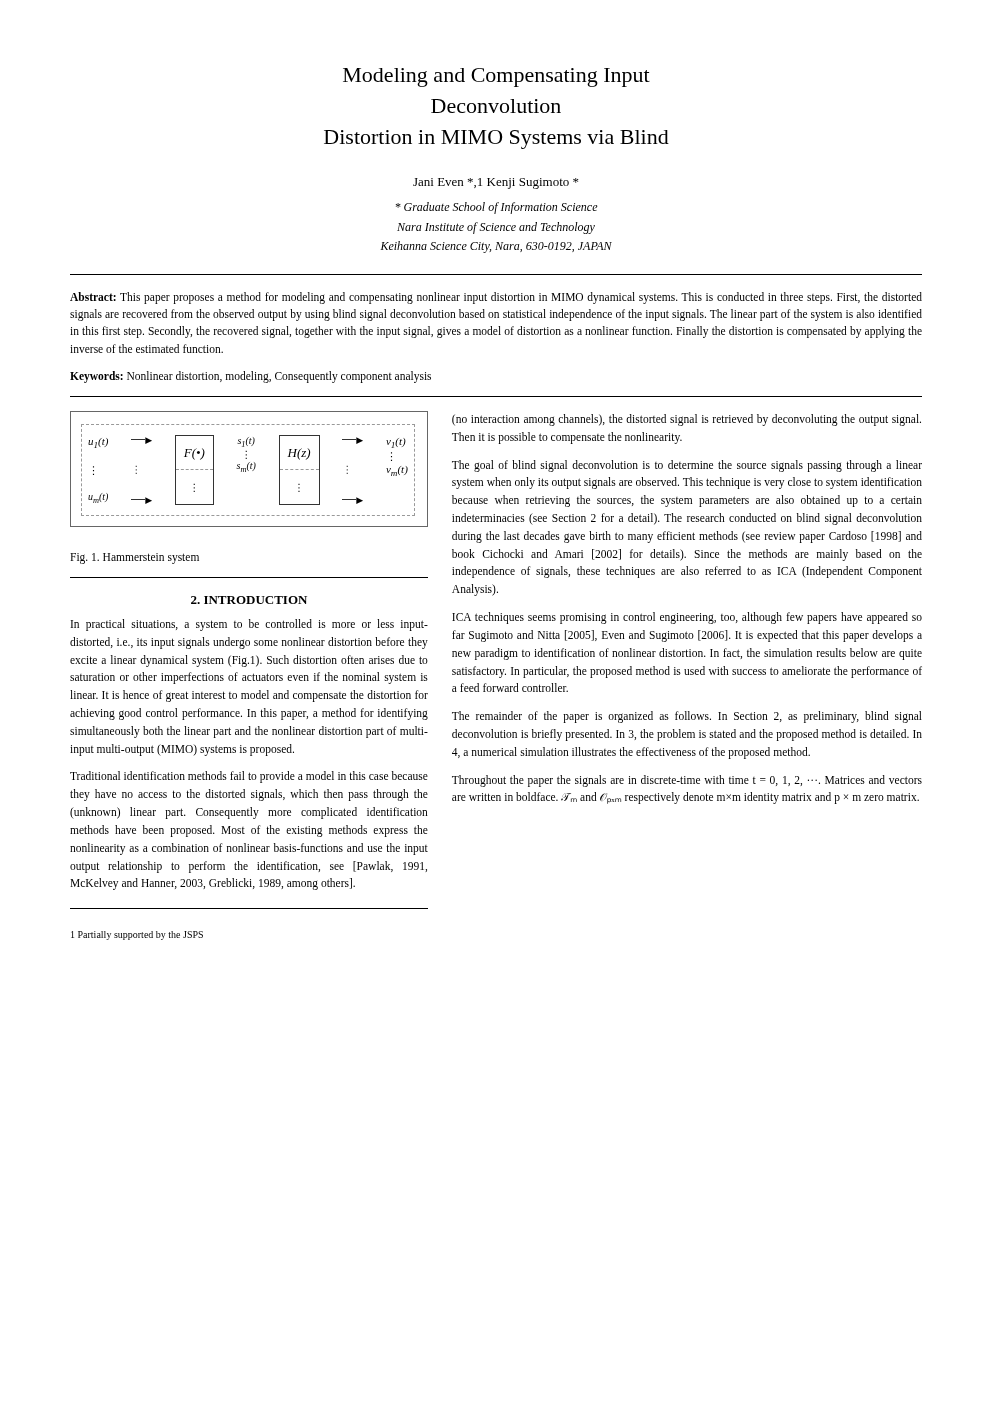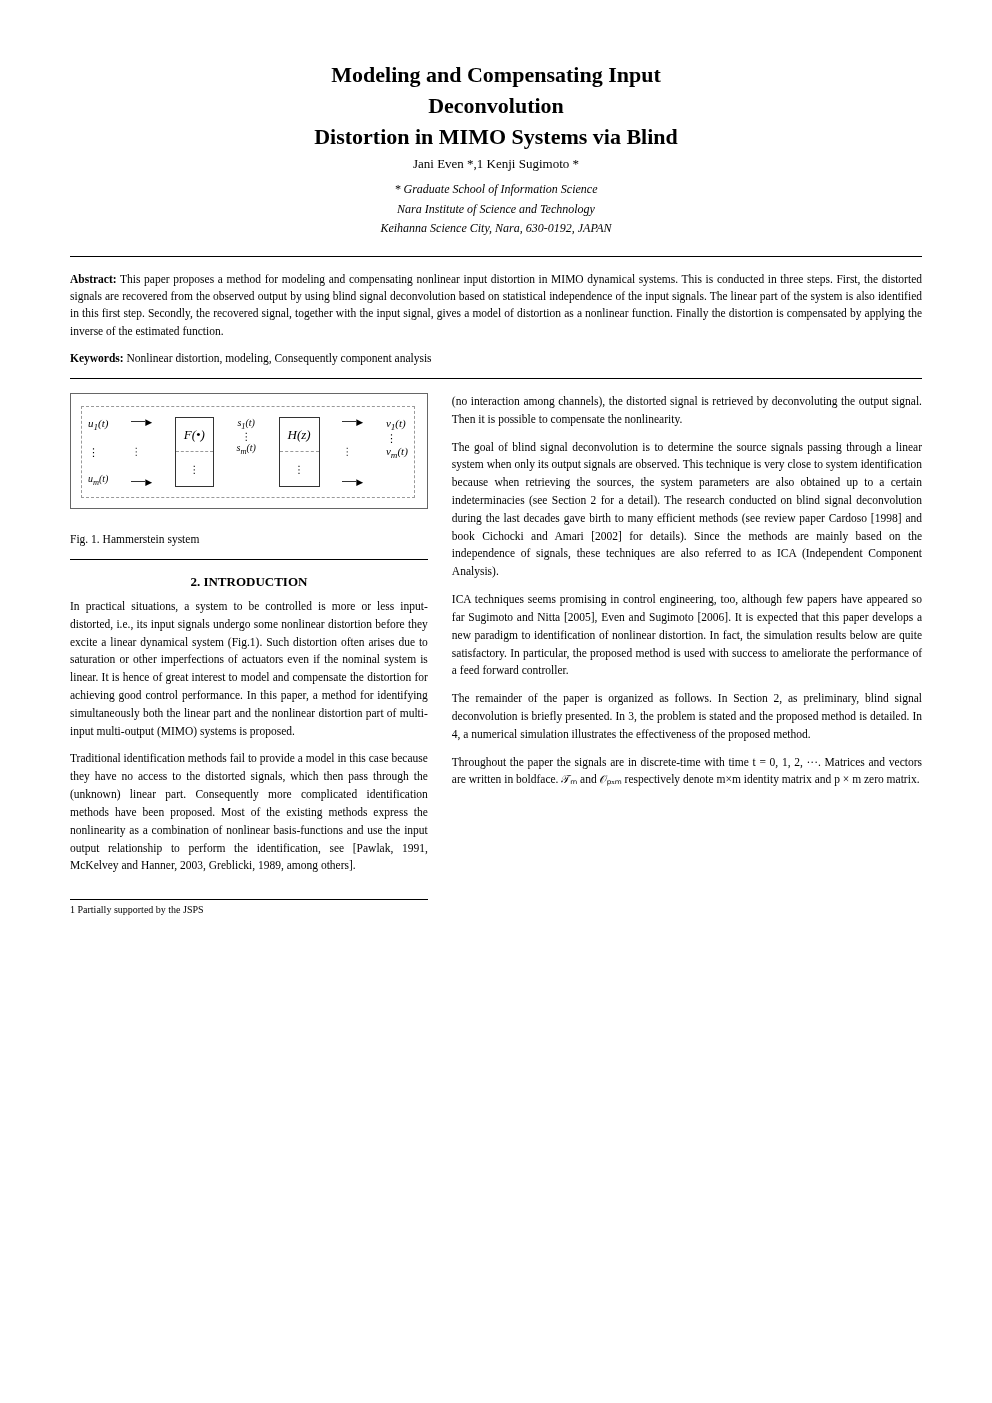--- a/index.html
+++ b/index.html
@@ -24,23 +24,23 @@
       padding: 60px 70px 60px 70px;
     }
 
     .title-section {
       text-align: center;
       margin-bottom: 18px;
     }
 
     .main-title {
       font-size: 22px;
-      font-weight: bold;
+      font-weight: normal;
       line-height: 1.4;
-      margin-bottom: 4px;
+      margin-bottom: 22px;
     }
 
     .authors {
       font-size: 13px;
       margin-bottom: 8px;
     }
 
     .affiliation {
       font-size: 12px;
       font-style: italic;
@@ -137,23 +137,23 @@
 
     .body-text {
       font-size: 11.5px;
       line-height: 1.55;
       text-align: justify;
       margin-bottom: 10px;
     }
 
     .footnote {
       font-size: 10px;
-      margin-top: 24px;
+      margin-top: 15px;
       border-top: 1px solid #000;
-      padding-top: 4px;
+      padding-top: 20px;
     }
   </style>
 </head>
 <body>
 
 <div class="page">
 
   <div class="title-section">
     <div class="main-title">
       <div>Modeling and Compensating Input</div>

